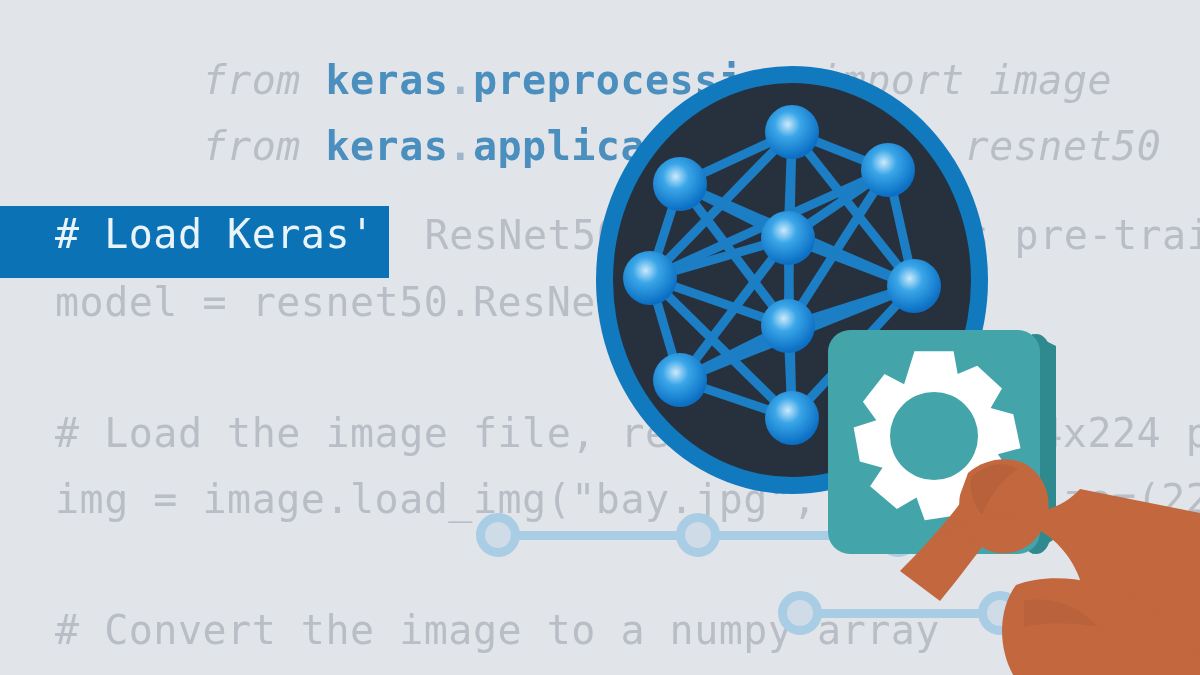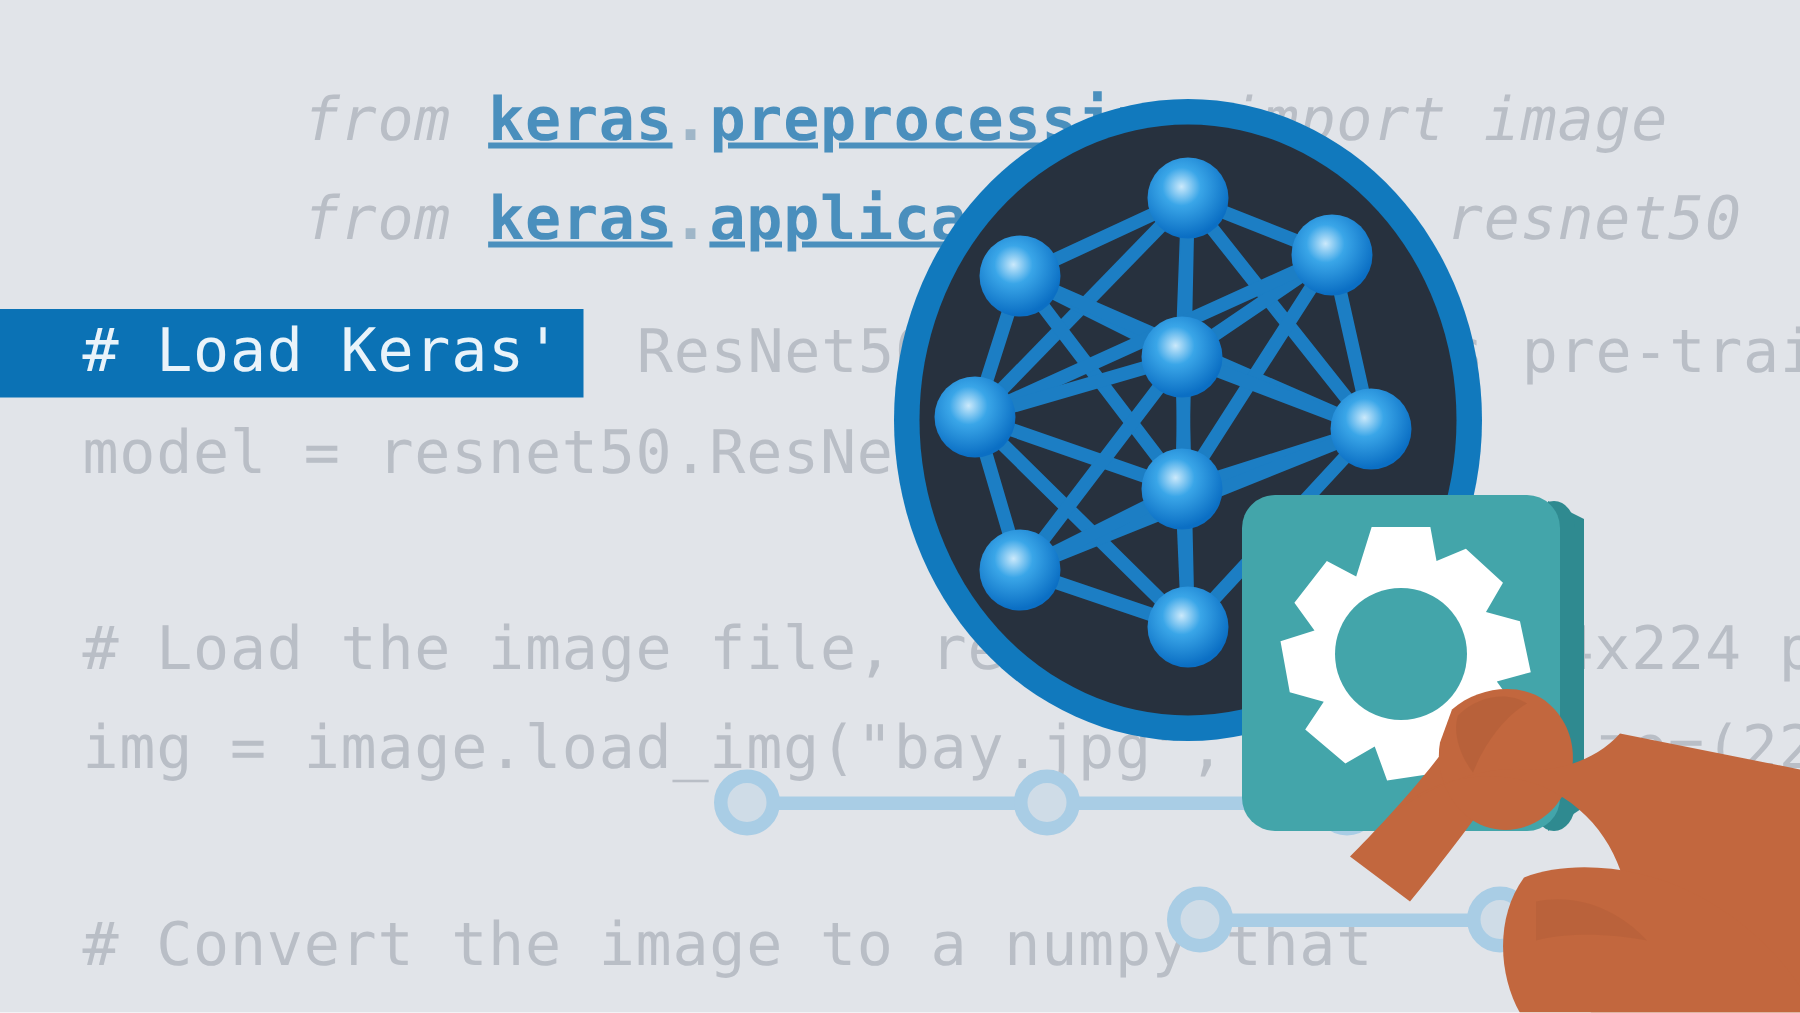--- a/index.html
+++ b/index.html
@@ -27,21 +27,21 @@
     position: absolute;
     left: 55px;
     white-space: pre;
     font-family: "DejaVu Sans Mono", "Liberation Mono", monospace;
     font-size: 40px;
     letter-spacing: 0.5px;
     line-height: 1;
     color: #b9bec6;
   }
   .tok-kw   { color: #b9bec6; font-style: italic; }
-  .tok-mod  { color: #4a8fbd; font-weight: bold; text-decoration: underline; }
+  .tok-mod  { color: #4a8fbd; font-weight: bold; }
   .tok-dot  { color: #9fb6c8; font-weight: bold; }
 
   .line-1 { top: 20px; }
   .line-2 { top: 86px; }
   .line-3 { top: 215px; }
   .line-4 { top: 282px; }
   .line-5 { top: 413px; }
   .line-6 { top: 479px; }
   .line-7 { top: 610px; }
 
@@ -53,21 +53,21 @@
     height: 56px;
     z-index: 2;
   }
   .hl-box {
     display: inline-block;
     background: #0b72b5;
     color: #e9f3fa;
     font-family: "DejaVu Sans Mono", "Liberation Mono", monospace;
     font-size: 40px;
     line-height: 56px;
-    padding: 0 14px 3px 55px;
+    padding: 0 14px 16px 55px;
     white-space: pre;
     letter-spacing: 0.5px;
   }
 
   
   .chain {
     position: absolute;
     z-index: 3;
   }
   .chain-bar {
@@ -130,21 +130,21 @@
 
     <div class="code-line line-2">
       <span class="tok-kw">from </span><span class="tok-mod">keras</span><span class="tok-dot">.</span><span class="tok-mod">applications</span><span class="tok-kw"> import resnet50</span>
     </div>
 
     <div class="code-line line-3" style="left:400px;"><span> ResNet50 model that was pre-trained</span></div>
 
     <div class="code-line line-4">model = resnet50.ResNet50()</div>
     <div class="code-line line-5"># Load the image file, resizing it to 224x224 pixels</div>
     <div class="code-line line-6">img = image.load_img("bay.jpg", target_size=(224, 224))</div>
-    <div class="code-line line-7"># Convert the image to a numpy that</div>
+    <div class="code-line line-7"># Convert the image to a numpy array</div>
   </div>
 
   <div class="hl-wrap">
     <span class="hl-box"># Load Keras'</span>
   </div>
 
   <div class="chain" style="left:0;top:0;width:1200px;height:675px;">
     <div class="chain-bar" style="left:498px;top:531px;width:562px;"></div>
     <div class="chain-node" style="left:476px;top:513px;"></div>
     <div class="chain-node" style="left:676px;top:513px;"></div>

